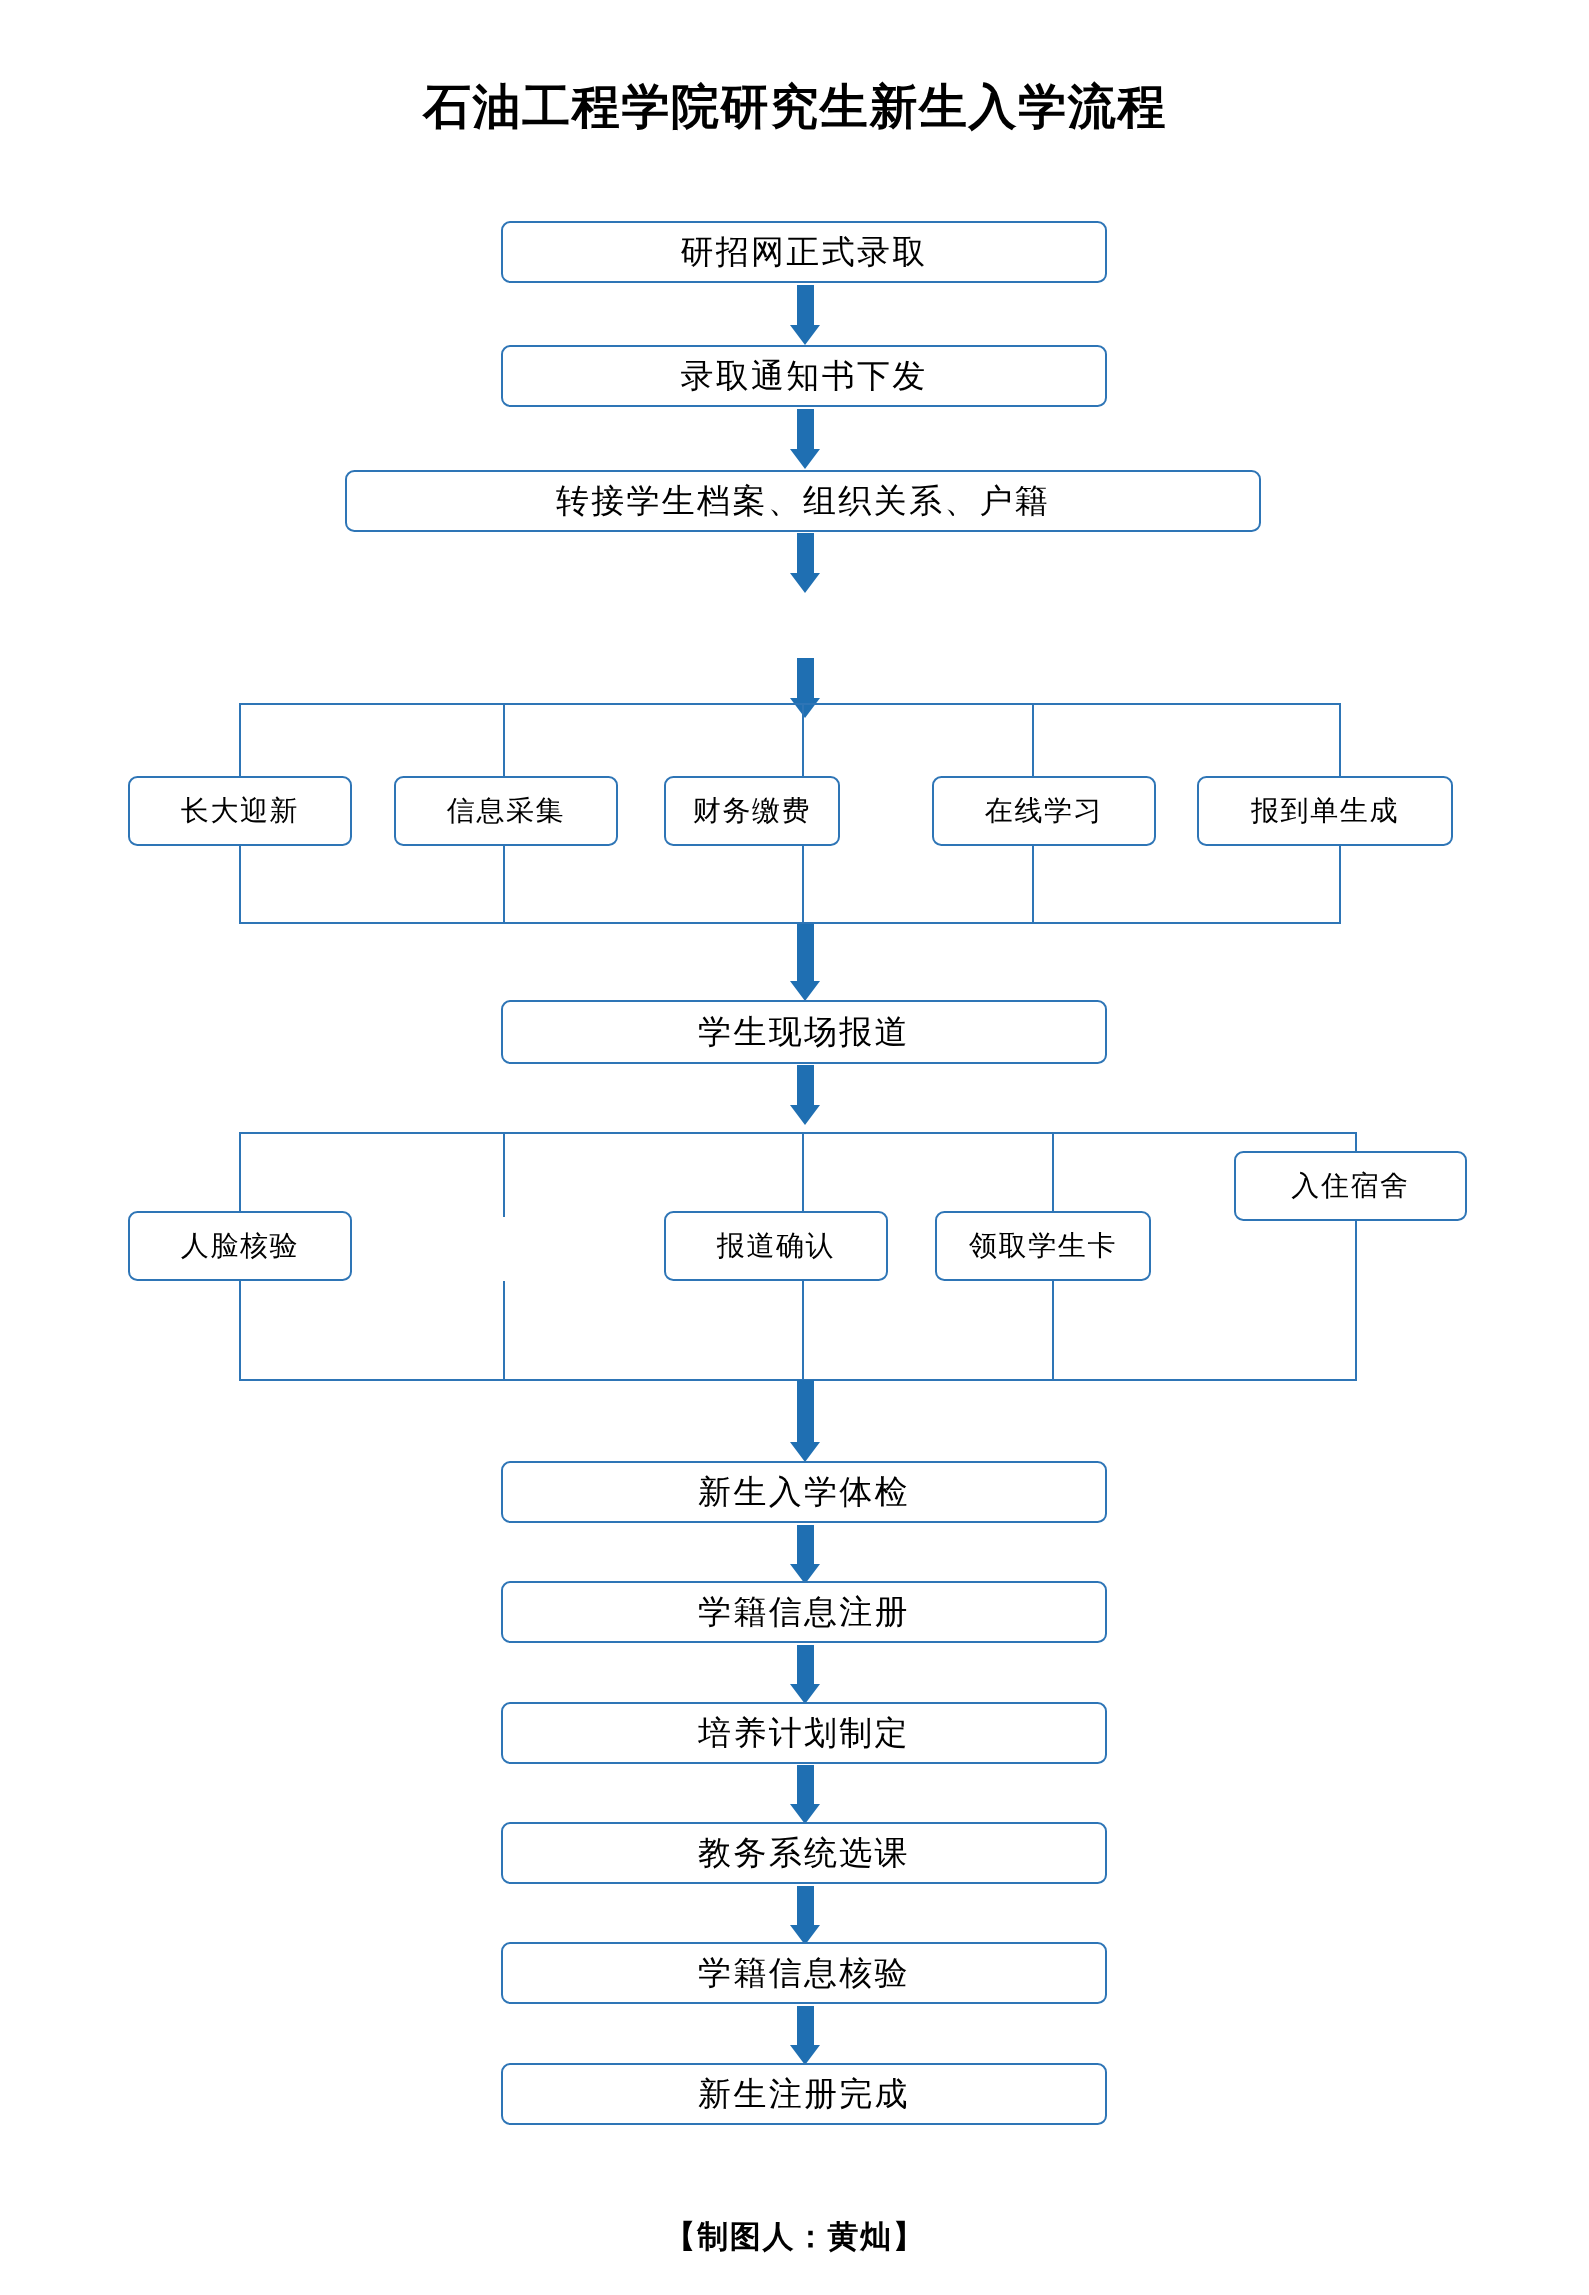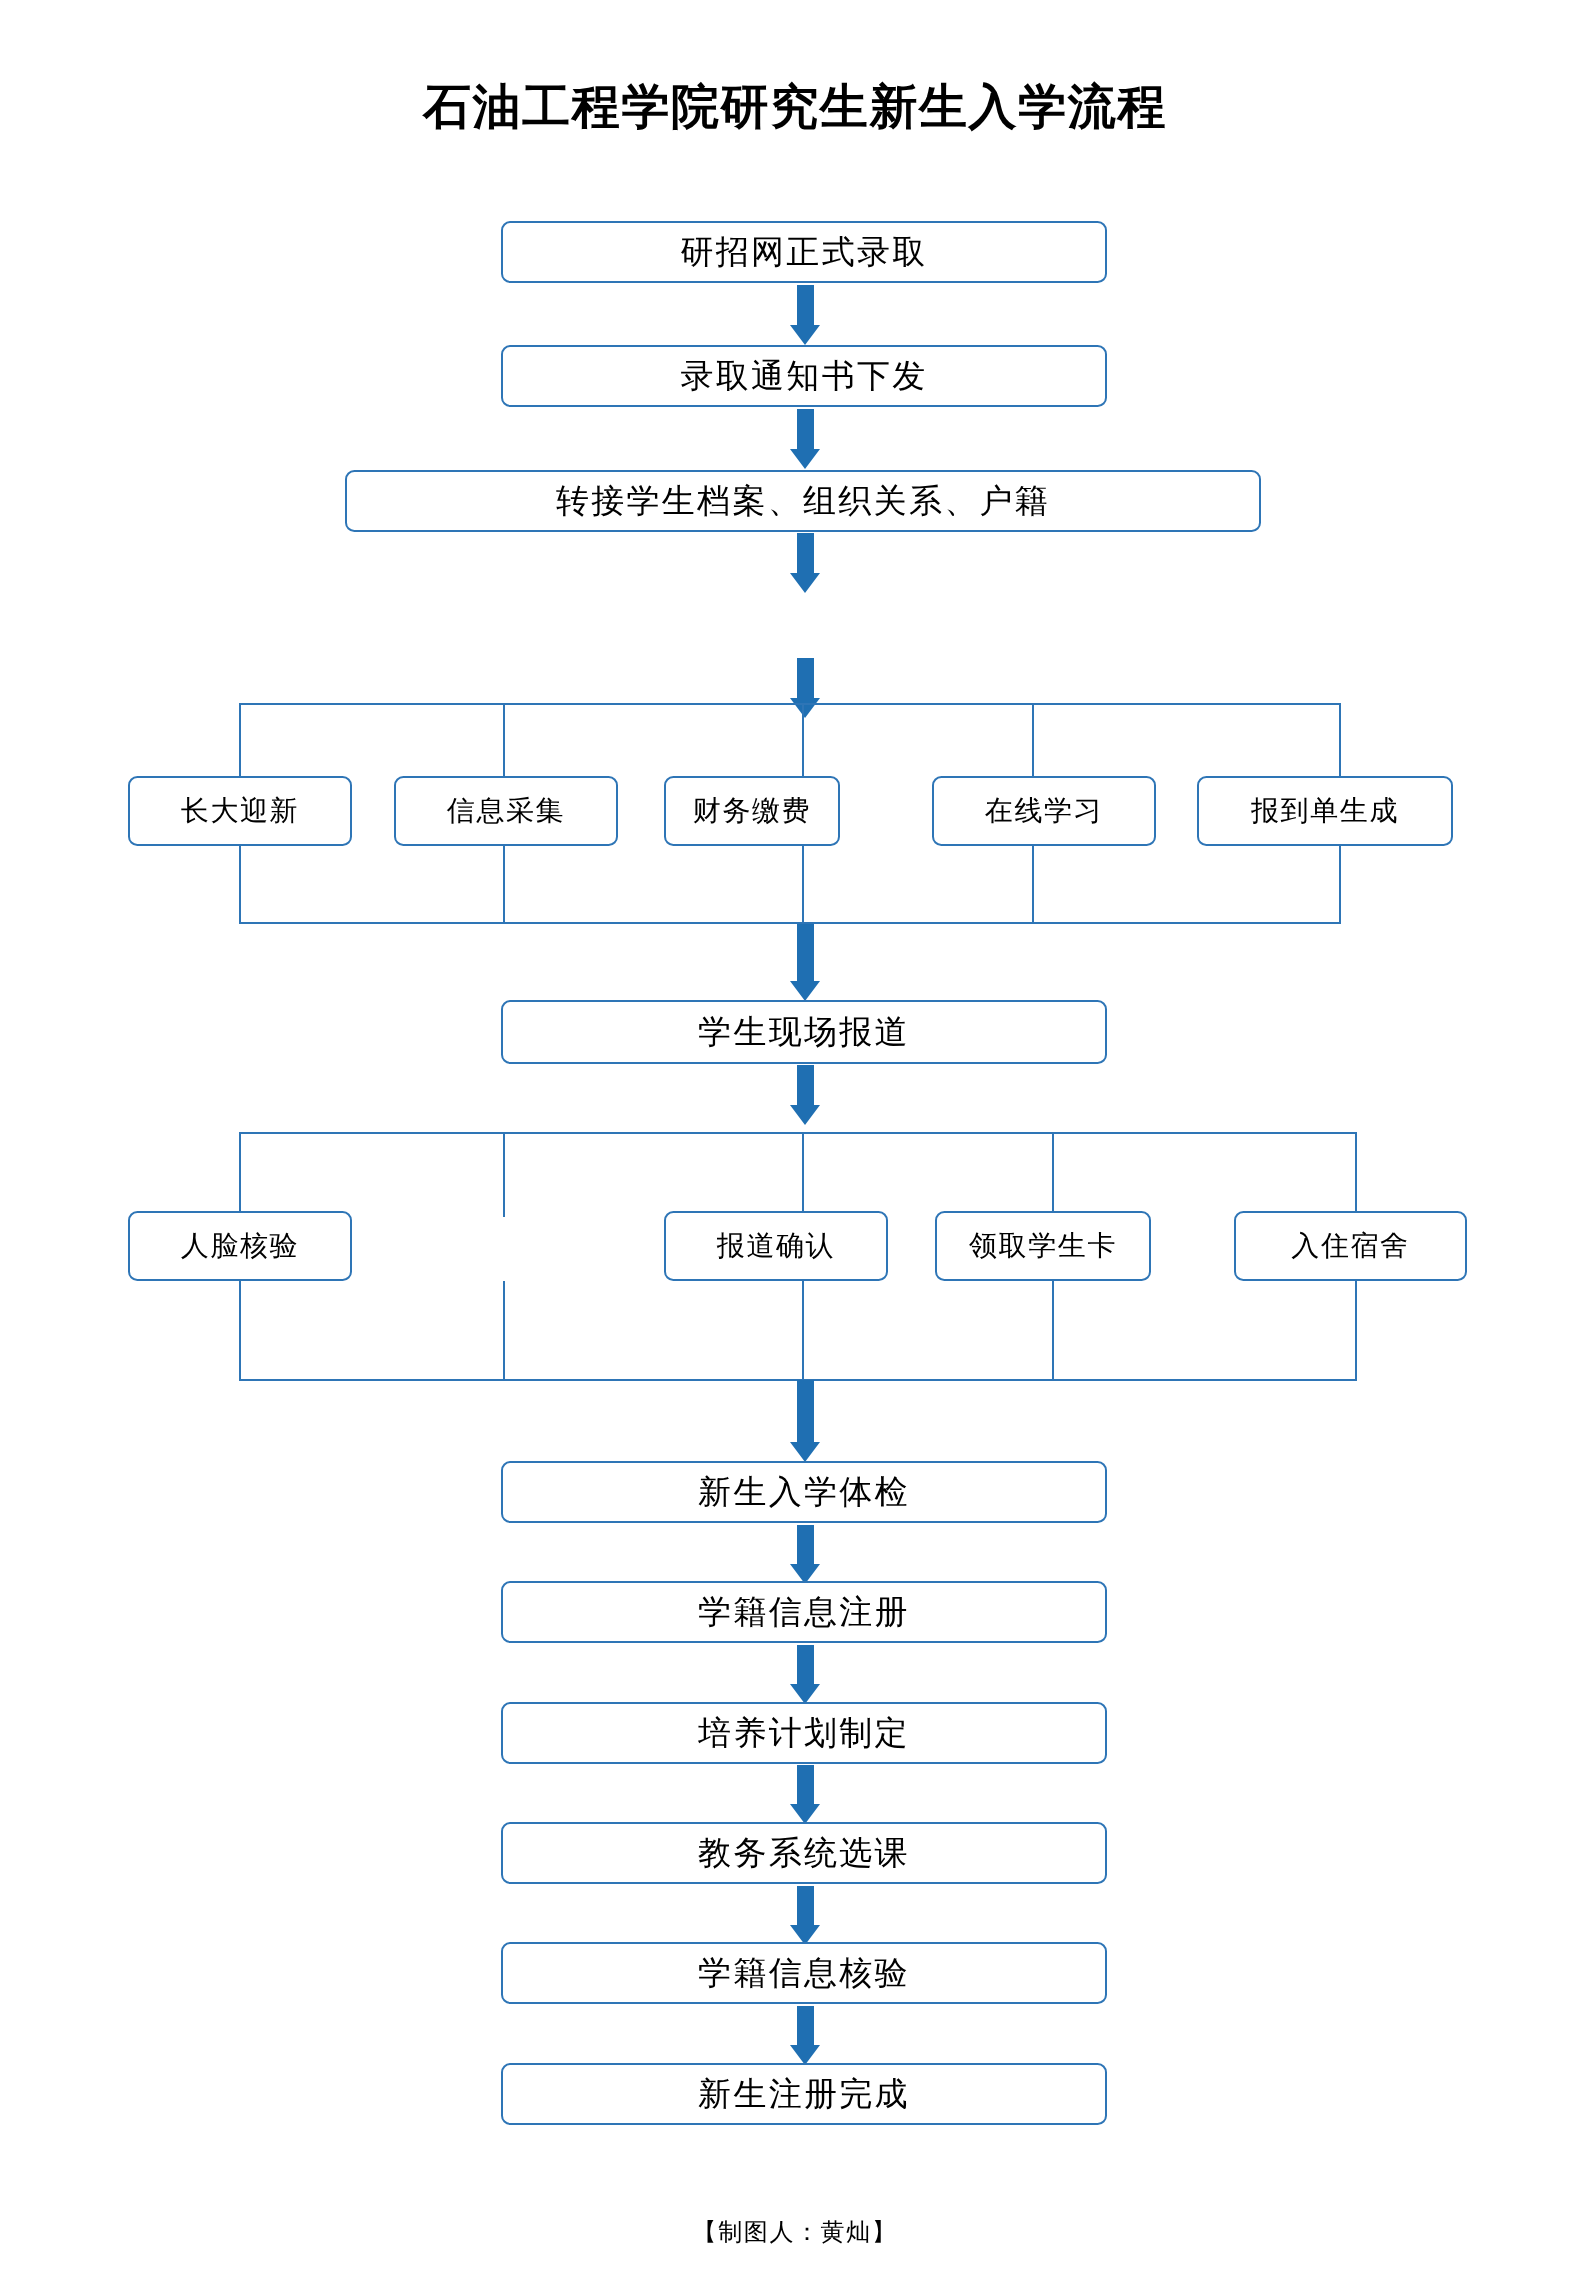--- a/index.html
+++ b/index.html
@@ -89,22 +89,22 @@
     background: #2e75b6;
   }
 
   
   .footer {
     position: absolute;
     left: 0;
     width: 1590px;
     text-align: center;
     font-family: "Liberation Sans", sans-serif;
-    font-weight: normal;
-    font-size: 24px;
+    font-weight: bold;
+    font-size: 31px;
     letter-spacing: 1.6px;
   }
 </style>
 </head>
 <body>
 
 <div class="page">
 
   <div class="title">石油工程学院研究生新生入学流程</div>
 
@@ -168,21 +168,21 @@
   <div class="hline" style="left:239px; top:1132px; width:1118px;"></div>
   <div class="vline" style="left:239px; top:1132px; height:248px;"></div>
   <div class="vline" style="left:503px; top:1132px; height:85px;"></div>
   <div class="vline" style="left:802px; top:1132px; height:85px;"></div>
   <div class="vline" style="left:1052px; top:1132px; height:248px;"></div>
   <div class="vline" style="left:1355px; top:1132px; height:248px;"></div>
 
   <div class="node small" style="left:128px; top:1211px; width:224px; height:70px;">人脸核验</div>
   <div class="node small" style="left:664px; top:1211px; width:224px; height:70px;">报道确认</div>
   <div class="node small" style="left:935px; top:1211px; width:216px; height:70px;">领取学生卡</div>
-  <div class="node small" style="left:1234px; top:1211px; width:233px; height:70px;">入住宿舍</div>
+  <div class="node small" style="left:1234px; top:1151px; width:233px; height:70px;">入住宿舍</div>
 
   <div class="vline" style="left:503px; top:1281px; height:99px;"></div>
   <div class="vline" style="left:802px; top:1281px; height:99px;"></div>
   <div class="hline" style="left:239px; top:1379px; width:1118px;"></div>
 
   <div class="arrow" style="left:790px; top:1380px; height:82px;">
     <span class="shaft" style="height:62px;"></span>
     <span class="head" style="top:62px;"></span>
   </div>
 

